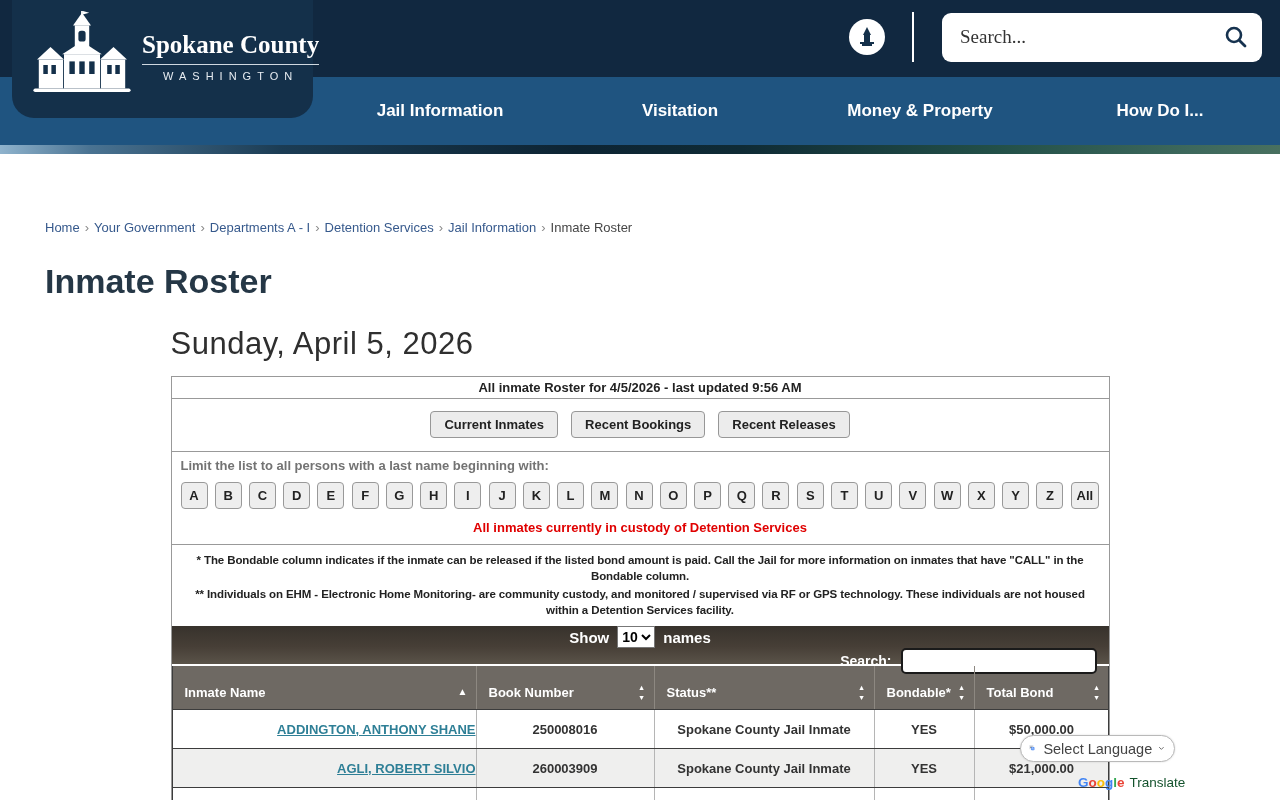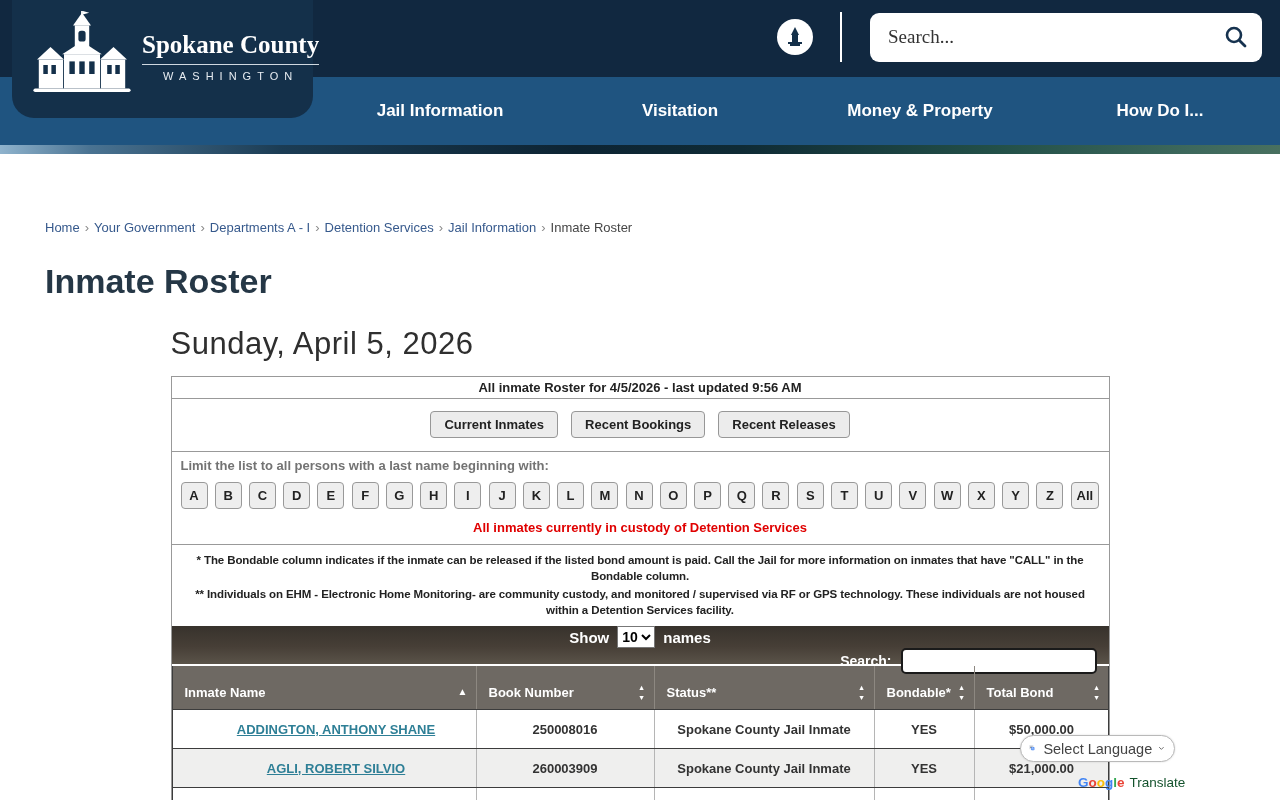--- a/index.html
+++ b/index.html
@@ -24,21 +24,21 @@
   }
   .logo-sub { font-size:11px; letter-spacing:6px; margin-top:5px; text-align:center; color:#e8edf2; }
 
   .header-right { position:absolute; top:12px; right:18px; display:flex; align-items:center; z-index:7; }
   .badge-circle {
     width:36px; height:36px; border-radius:50%; background:#fff;
     display:flex; align-items:center; justify-content:center;
   }
   .header-divider { width:2px; height:50px; background:#fff; margin:0 28px 0 27px; }
   .search-pill {
-    width:392px; height:49px; background:#fff; border-radius:9px;
+    width:320px; height:49px; background:#fff; border-radius:9px;
     display:flex; align-items:center; padding:0 14px 0 18px;
   }
   .search-pill input {
     flex:1; border:none; outline:none; background:transparent;
     font-family:"Liberation Serif", serif; font-size:19px; color:#333;
   }
   .search-pill input::placeholder { color:#333; opacity:1; }
 
   
   .main-nav {
@@ -131,21 +131,21 @@
   .sort-icon.t-both::after  { content:"▼"; transform:scale(.8); margin-top:1px; }
 
   .trow { border-top:1px solid #3c3c3c; height:39px; background:#fff; }
   .trow.alt { background:#efefee; }
   .trow.partial { height:14px; }
   .td {
     display:flex; align-items:center; justify-content:center;
     font-size:13px; font-weight:700; color:#333; overflow:hidden;
   }
   .td + .td { border-left:1px solid #b5b5b5; }
-  .td.name { justify-content:center; padding-left:24px; }
+  .td.name { justify-content:flex-end; padding-left:24px; }
   .td.name a, a.inmate-link { color:#2e7f96; text-decoration:underline; cursor:pointer; }
 
   
   .gt-widget { position:absolute; top:735px; left:1020px; z-index:20; }
   .gt-pill {
     width:155px; height:27px; background:#fff; border:1px solid #b9b9b9; border-radius:14px;
     display:flex; align-items:center; gap:7px; padding:0 10px 0 8px; cursor:pointer;
     box-shadow:0 0 2px rgba(0,0,0,.15);
   }
   .gt-pill .gt-label { font-size:14.5px; color:#444; flex:1; white-space:nowrap; }

